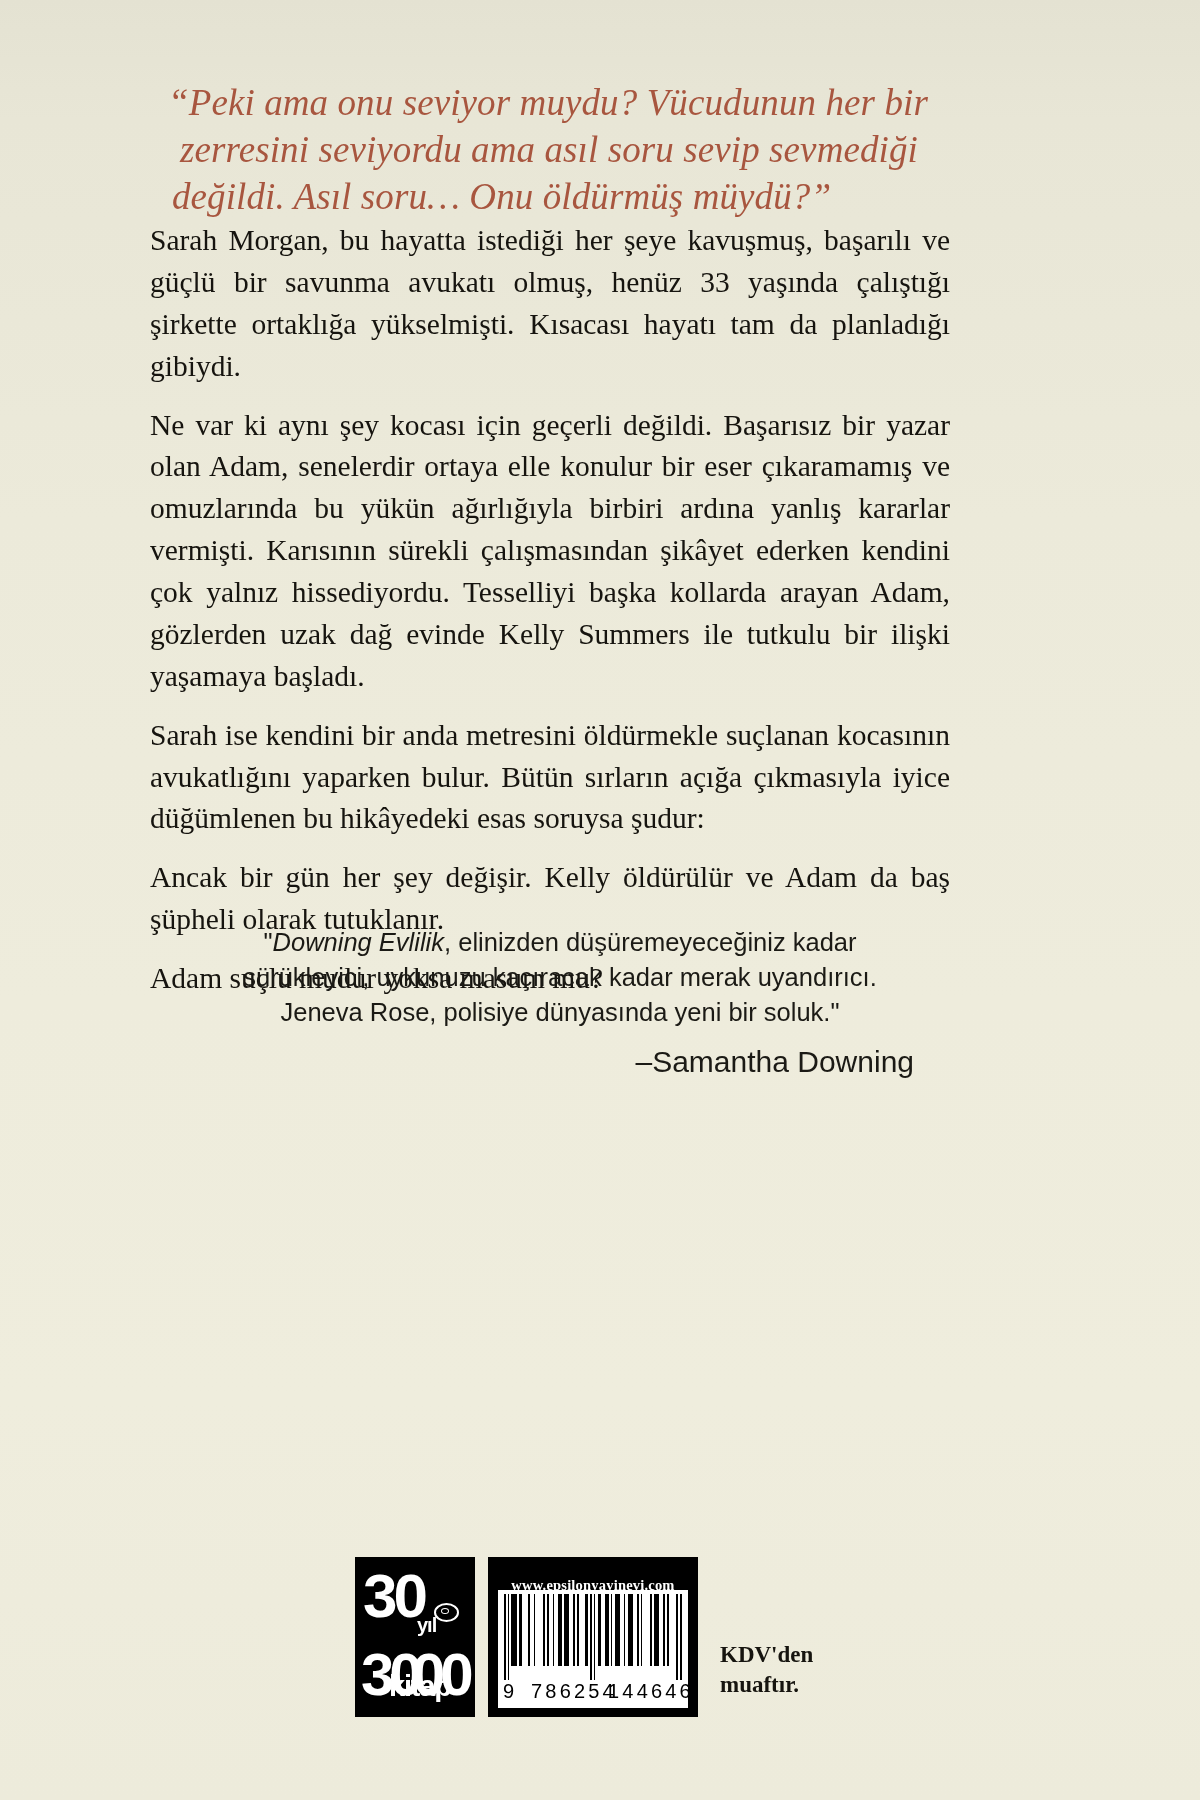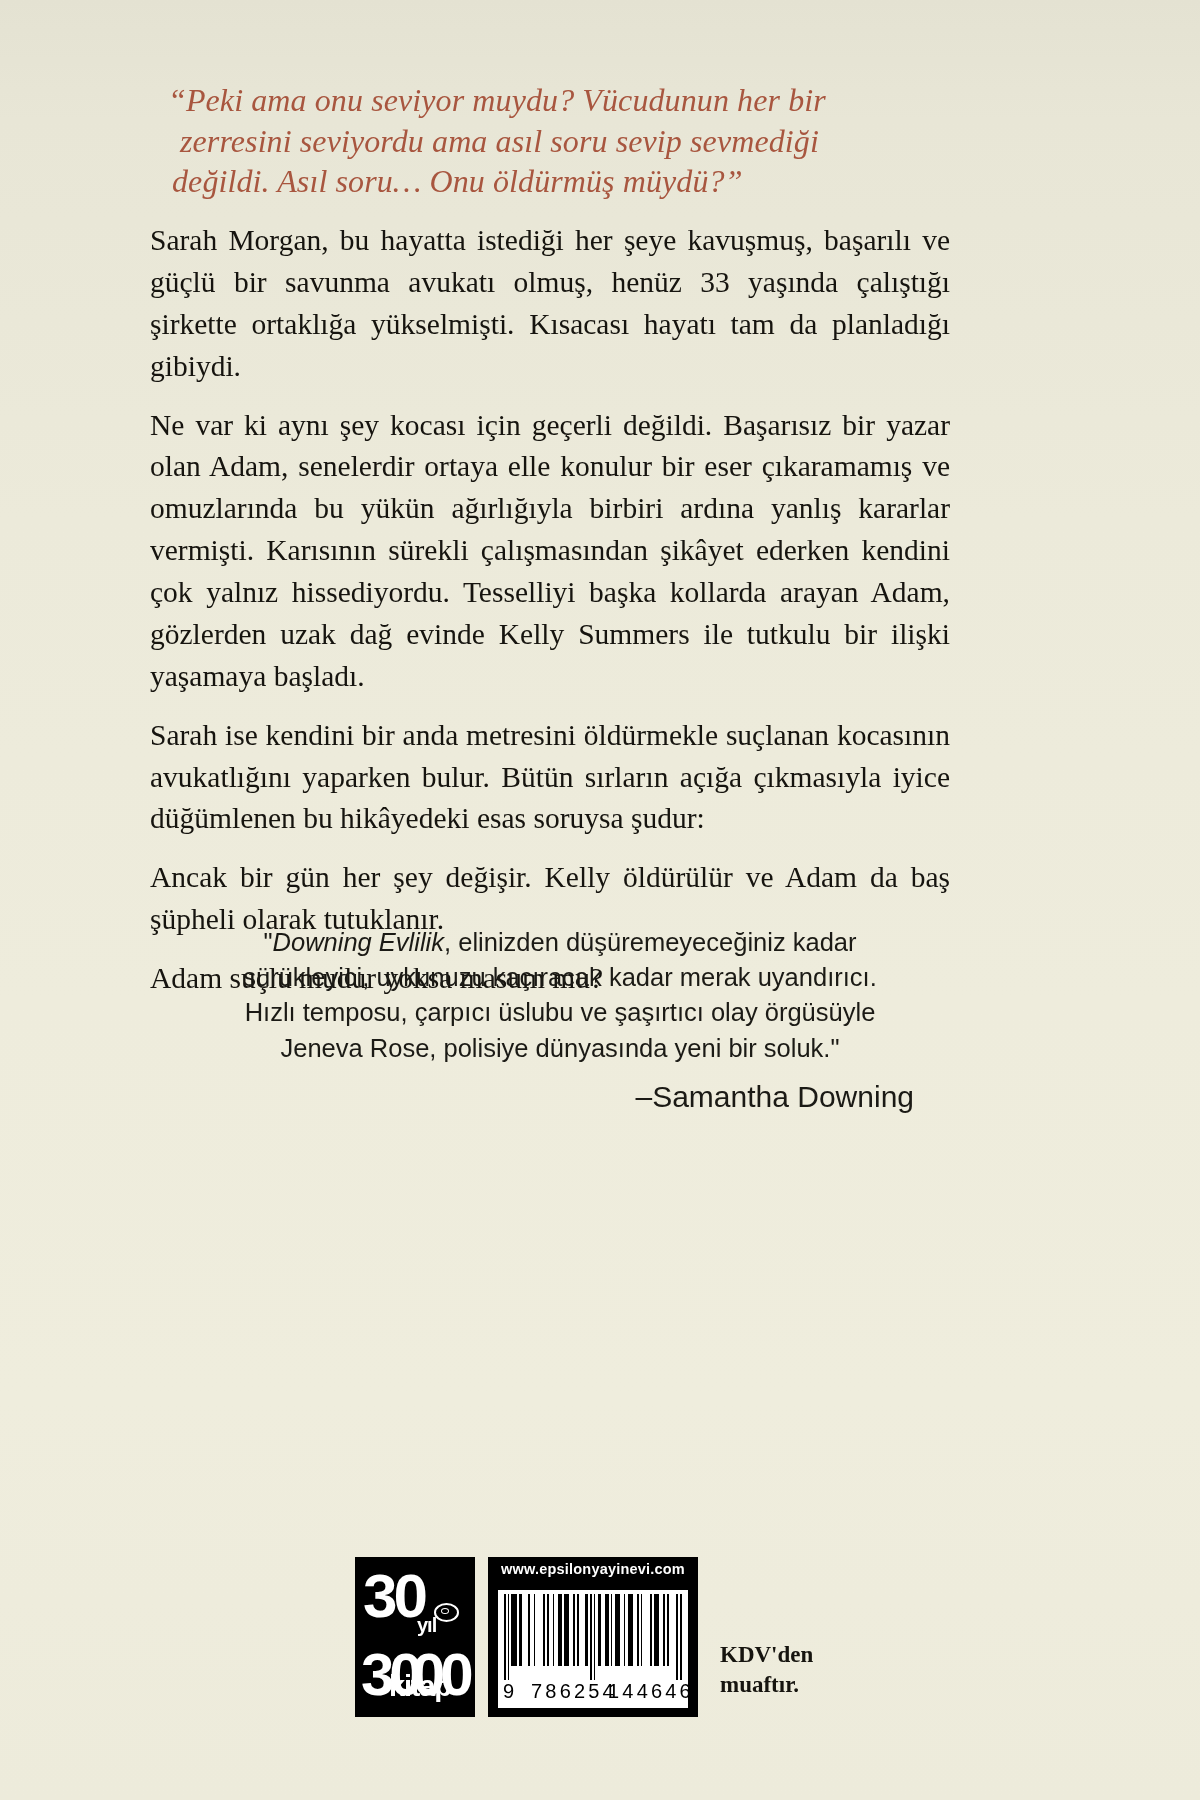--- a/index.html
+++ b/index.html
@@ -36,21 +36,21 @@
   
   .pullquote {
     position: absolute;
     left: 18px;
     top: 80px;
     width: 820px;
     font-family: "Liberation Serif", serif;
     font-style: italic;
     font-weight: 400;
     color: #a8563f;
-    font-size: 32px;
+    font-size: 37px;
     line-height: 1.27;
     letter-spacing: 0.1px;
   }
   .pullquote .ql { display: block; }
   .pullquote .l1 { text-indent: 0; }
   .pullquote .l2 { margin-left: 12px; }
   .pullquote .l3 { margin-left: 4px; }
 
   
   .body-block {
@@ -188,24 +188,24 @@
     left: 338px;
     top: 12px;
     width: 210px;
     height: 160px;
     background: #000;
   }
   .barcode-url {
     position: absolute;
     left: 0;
     right: 0;
-    top: 4px;
+    top: 20px;
     text-align: center;
     color: #fff;
-    font-family: Liberation Sans, sans-serif;
+    font-family: Liberation Serif, serif;
     font-weight: 700;
     font-size: 14.5px;
     letter-spacing: 0.2px;
   }
   .barcode-white {
     position: absolute;
     left: 10px;
     top: 33px;
     width: 190px;
     height: 118px;
@@ -270,21 +270,20 @@
       <p>Sarah Morgan, bu hayatta istediği her şeye kavuşmuş, başarılı ve güçlü bir savunma avukatı olmuş, henüz 33 yaşında çalıştığı şirkette ortaklığa yükselmişti. Kısacası hayatı tam da planladığı gibiydi.</p>
       <p>Ne var ki aynı şey kocası için geçerli değildi. Başarısız bir yazar olan Adam, senelerdir ortaya elle konulur bir eser çıkaramamış ve omuzlarında bu yükün ağırlığıyla birbiri ardına yanlış kararlar vermişti. Karısının sürekli çalışmasından şikâyet ederken kendini çok yalnız hissediyordu. Tesselliyi başka kollarda arayan Adam, gözlerden uzak dağ evinde Kelly Summers ile tutkulu bir ilişki yaşamaya başladı.</p>
       <p>Sarah ise kendini bir anda metresini öldürmekle suçlanan kocasının avukatlığını yaparken bulur. Bütün sırların açığa çıkmasıyla iyice düğümlenen bu hikâyedeki esas soruysa şudur:</p>
       <p>Ancak bir gün her şey değişir. Kelly öldürülür ve Adam da baş şüpheli olarak tutuklanır.</p>
       <p class="last-loose">Adam suçlu mudur yoksa masum mu?</p>
     </div>
 
     <div class="blurb">
       <span class="line"><span>"</span><em>Downing Evlilik</em><span>, elinizden düşüremeyeceğiniz kadar</span></span>
       <span class="line">sürükleyici, uykunuzu kaçıracak kadar merak uyandırıcı.</span>
-      <span class="line">Hızlı temposu, çarpıcı üslubu ve şaşırtıcı olay örgüsüyle</span>
       <span class="line">Jeneva Rose, polisiye dünyasında yeni bir soluk."</span>
       <span class="attrib">–Samantha Downing</span>
     </div>
 
     <div class="footer">
 
       <div class="logo-box">
         <div class="logo-inner">
           <span class="logo-30a">30</span>
           <span class="logo-reg"></span>

